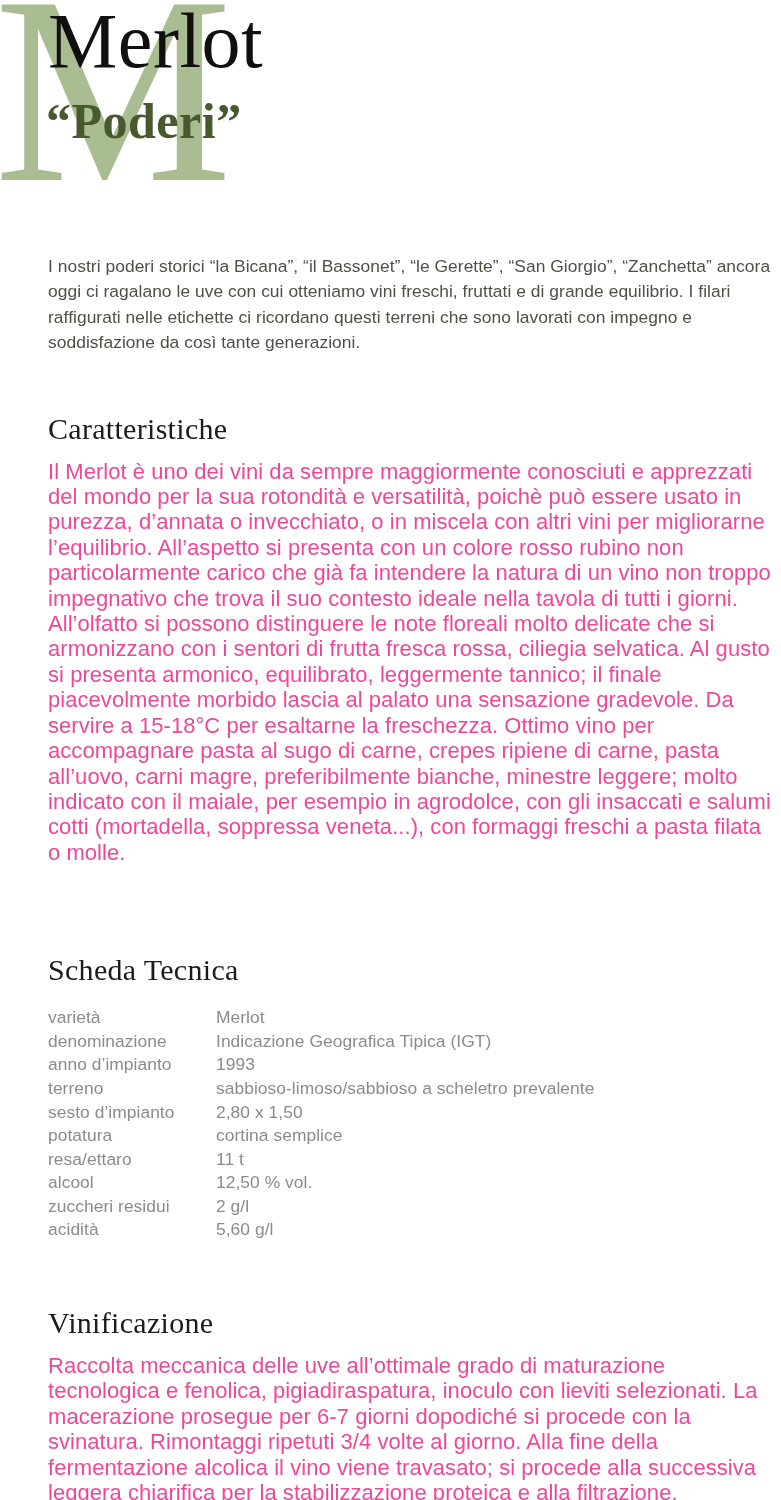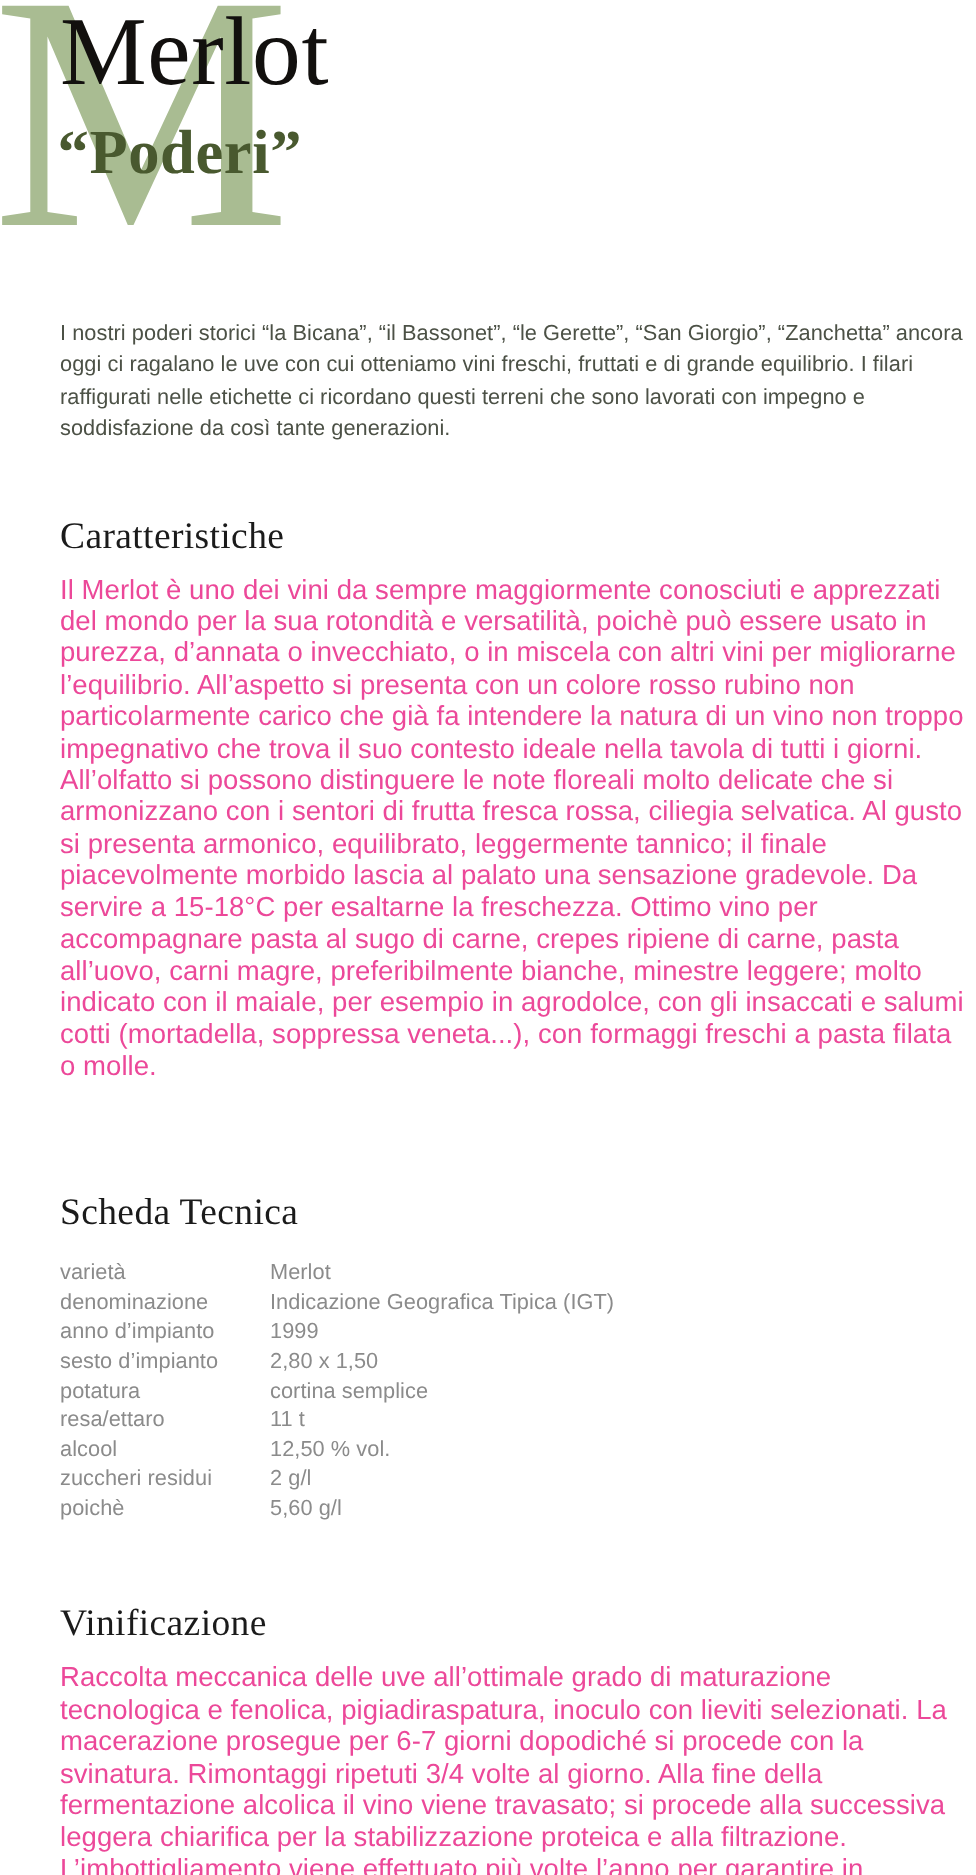--- a/index.html
+++ b/index.html
@@ -150,21 +150,25 @@
           <tr>
             <td class="spec-label">varietà</td>
             <td class="spec-value">Merlot</td>
           </tr>
           <tr>
             <td class="spec-label">denominazione</td>
             <td class="spec-value">Indicazione Geografica Tipica (IGT)</td>
           </tr>
           <tr>
             <td class="spec-label">anno d’impianto</td>
-            <td class="spec-value">1999</td>
+            <td class="spec-value">1993</td>
+          </tr>
+          <tr>
+            <td class="spec-label">terreno</td>
+            <td class="spec-value">sabbioso-limoso/sabbioso a scheletro prevalente</td>
           </tr>
           <tr>
             <td class="spec-label">sesto d’impianto</td>
             <td class="spec-value">2,80 x 1,50</td>
           </tr>
           <tr>
             <td class="spec-label">potatura</td>
             <td class="spec-value">cortina semplice</td>
           </tr>
           <tr>
@@ -173,21 +177,21 @@
           </tr>
           <tr>
             <td class="spec-label">alcool</td>
             <td class="spec-value">12,50 % vol.</td>
           </tr>
           <tr>
             <td class="spec-label">zuccheri residui</td>
             <td class="spec-value">2 g/l</td>
           </tr>
           <tr>
-            <td class="spec-label">poichè</td>
+            <td class="spec-label">acidità</td>
             <td class="spec-value">5,60 g/l</td>
           </tr>
         </tbody>
     </table>
   </div>
 
   <div class="section" id="sec-vinificazione">
     <h2 class="section-heading">Vinificazione</h2>
     <p class="section-body">Raccolta meccanica delle uve all’ottimale grado di maturazione tecnologica e fenolica, pigiadiraspatura, inoculo con lieviti selezionati. La macerazione prosegue per 6-7 giorni dopodiché si procede con la svinatura. Rimontaggi ripetuti 3/4 volte al giorno. Alla fine della fermentazione alcolica il vino viene travasato; si procede alla successiva leggera chiarifica per la stabilizzazione proteica e alla filtrazione. L’imbottigliamento viene effettuato più volte l’anno per garantire in bottiglia sempre un prodotto fresco: il vino viene stabilizzato a freddo per prevenire precipitazioni tartariche e imbottigliato asetticamente previa filtrazione sterile.</p>
   </div>

